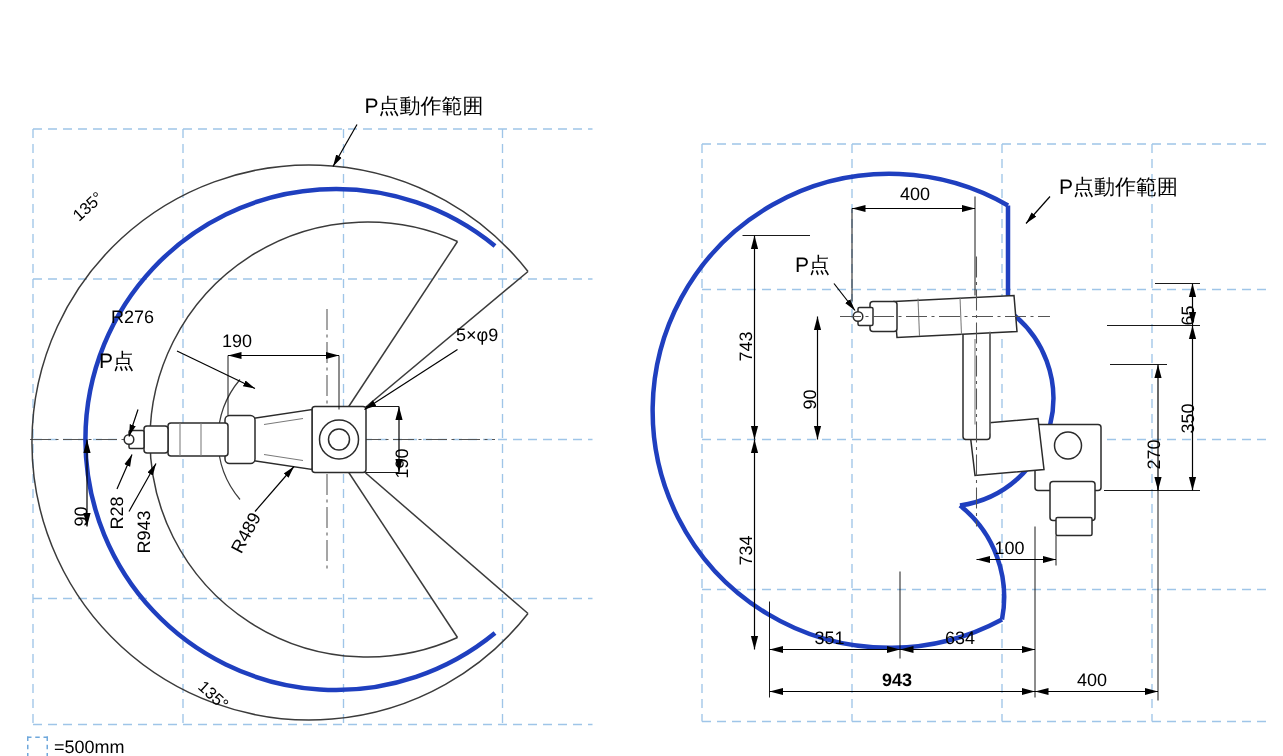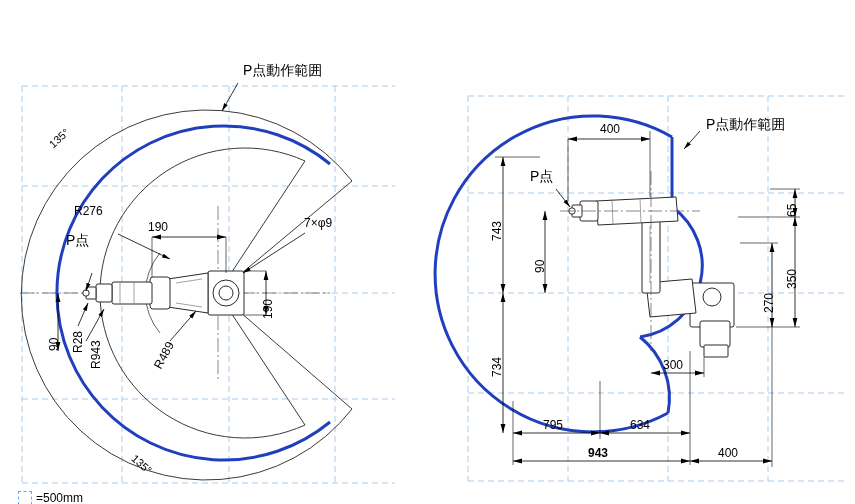--- a/index.html
+++ b/index.html
@@ -283,38 +283,38 @@
       </g>
     </g>
   </svg>
 
   <div class="lbl jp" style="left:243px; top:42px;">P点動作範囲</div>
   <div class="lbl sm" style="left:48px; top:112px; transform:rotate(-42deg);">135°</div>
   <div class="lbl sm" style="left:130px; top:438px; transform:rotate(42deg);">135°</div>
   <div class="lbl" style="left:74px; top:184px;">R276</div>
   <div class="lbl jp" style="left:66px; top:212px;">P点</div>
   <div class="lbl" style="left:148px; top:200px;">190</div>
-  <div class="lbl" style="left:304px; top:196px;">7×φ9</div>
+  <div class="lbl" style="left:304px; top:196px;">5×φ9</div>
   <div class="lbl" style="left:262px; top:298px; transform:rotate(-90deg); transform-origin:left top;">190</div>
   <div class="lbl" style="left:48px; top:330px; transform:rotate(-90deg); transform-origin:left top;">90</div>
   <div class="lbl" style="left:72px; top:332px; transform:rotate(-90deg); transform-origin:left top;">R28</div>
   <div class="lbl" style="left:90px; top:348px; transform:rotate(-90deg); transform-origin:left top;">R943</div>
   <div class="lbl" style="left:152px; top:344px; transform:rotate(-62deg); transform-origin:left top;">R489</div>
 
   <div class="lbl jp" style="left:706px; top:96px;">P点動作範囲</div>
   <div class="lbl jp" style="left:530px; top:148px;">P点</div>
   <div class="lbl" style="left:600px; top:102px;">400</div>
   <div class="lbl" style="left:491px; top:220px; transform:rotate(-90deg); transform-origin:left top;">743</div>
   <div class="lbl" style="left:491px; top:356px; transform:rotate(-90deg); transform-origin:left top;">734</div>
   <div class="lbl" style="left:534px; top:252px; transform:rotate(-90deg); transform-origin:left top;">90</div>
   <div class="lbl" style="left:786px; top:196px; transform:rotate(-90deg); transform-origin:left top;">65</div>
   <div class="lbl" style="left:786px; top:268px; transform:rotate(-90deg); transform-origin:left top;">350</div>
   <div class="lbl" style="left:763px; top:292px; transform:rotate(-90deg); transform-origin:left top;">270</div>
-  <div class="lbl" style="left:663px; top:338px;">300</div>
-  <div class="lbl" style="left:543px; top:398px;">795</div>
+  <div class="lbl" style="left:663px; top:338px;">100</div>
+  <div class="lbl" style="left:543px; top:398px;">351</div>
   <div class="lbl" style="left:630px; top:398px;">634</div>
   <div class="lbl" style="left:588px; top:426px;font-weight:bold;">943</div>
   <div class="lbl" style="left:718px; top:426px;">400</div>
 
   <div class="legend">
     <span class="swatch"></span>
     <span>=500mm</span>
   </div>
 
 </div>

